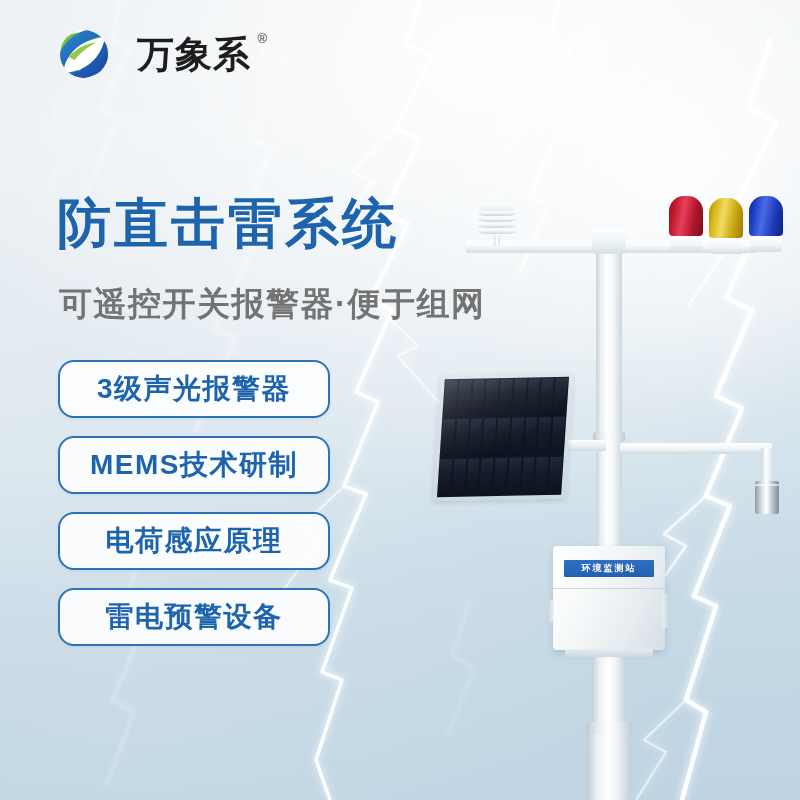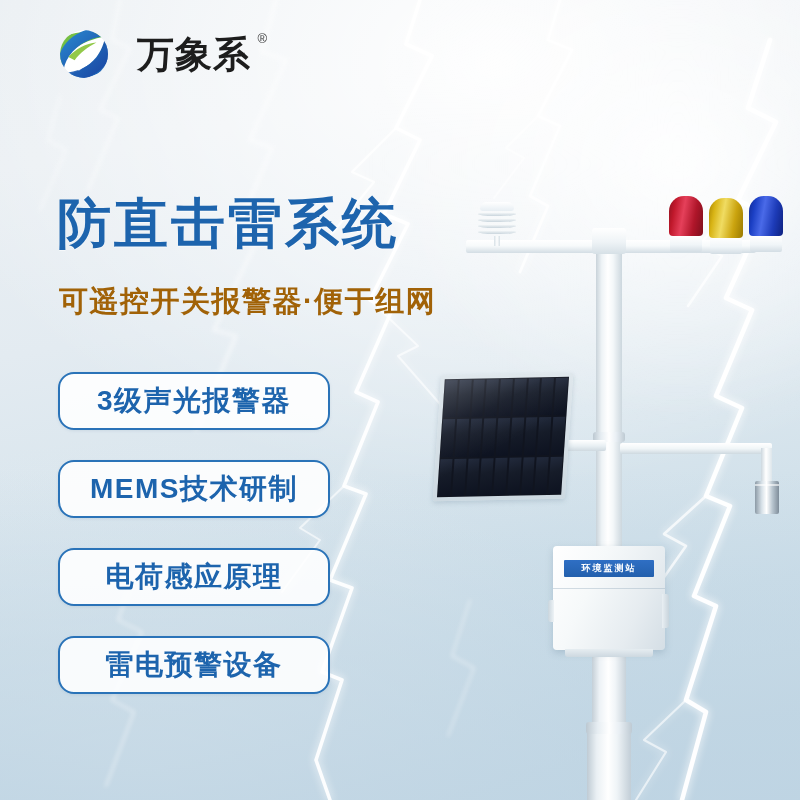--- a/index.html
+++ b/index.html
@@ -76,24 +76,24 @@
     font-weight: bold;
     letter-spacing: 3px;
     color: #1d64ad;
     line-height: 1.08;
     white-space: nowrap;
     text-shadow: 0 1px 0 rgba(255,255,255,0.55);
   }
   .subhead {
     position: absolute;
     left: 59px; top: 284px;
-    font-size: 29px;
+    font-size: 33px;
     font-weight: bold;
     letter-spacing: 1.5px;
-    color: #a16207;
+    color: #737373;
     line-height: 1.2;
     white-space: nowrap;
   }
 
   .pill-list {
     position: absolute;
     left: 58px; top: 360px;
     display: flex;
     flex-direction: column;
     gap: 18px;
@@ -108,21 +108,20 @@
     background: rgba(255,255,255,0.88);
     display: flex;
     align-items: center;
     justify-content: center;
     font-size: 28px;
     font-weight: bold;
     letter-spacing: 1.5px;
     color: #1d64ad;
     white-space: nowrap;
     box-shadow: 0 1px 3px rgba(120,150,175,0.18);
-    margin-top: 12px;
   }
 
   
   .product { position: absolute; inset: 0; padding-left: 35px; }
 
   .pole {
     position: absolute;
     left: 596px;
     top: 228px;
     width: 26px;

